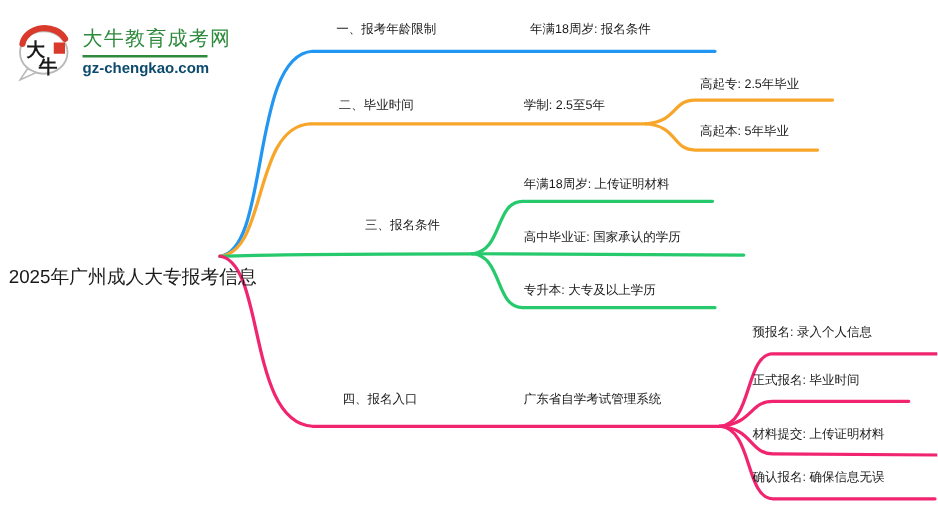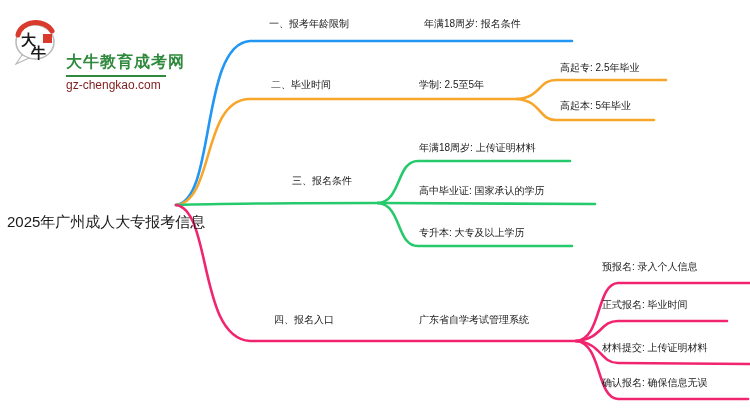--- a/index.html
+++ b/index.html
@@ -30,23 +30,23 @@
   .lb4  {left:274px;top:311px;}
   .lb4c {left:419px;top:311px;}
   .lb4g1{left:602px;top:258px;}
   .lb4g2{left:602px;top:296px;}
   .lb4g3{left:602px;top:339px;}
   .lb4g4{left:602px;top:374px;}
 
   
   .logo{position:absolute;left:12px;top:17px;display:flex;align-items:flex-start;}
   .logo-text{margin-left:6px;padding-top:4px;}
-  .logo-title{font-size:16px;font-weight:bold;color:#2f8a3d;letter-spacing:1px;white-space:nowrap;margin-top:31px;}
+  .logo-title{font-size:16px;font-weight:normal;color:#2f8a3d;letter-spacing:1px;white-space:nowrap;}
   .logo-divider{height:2px;background:#2f8a3d;margin:2px 0 1px 0;width:100px;}
-  .logo-url{font-size:12px;font-weight:normal;color:#7f1d1d;white-space:nowrap;}
+  .logo-url{font-size:12px;font-weight:bold;color:#0c4a6e;white-space:nowrap;}
 </style>
 </head>
 <body>
 
 <div class="canvas">
 
   <svg class="connectors" viewBox="0 0 750 410">
 
     <path d="M176,205 C216,201 200,44 250,41 L572,41" stroke="#2196f3"></path>
 

